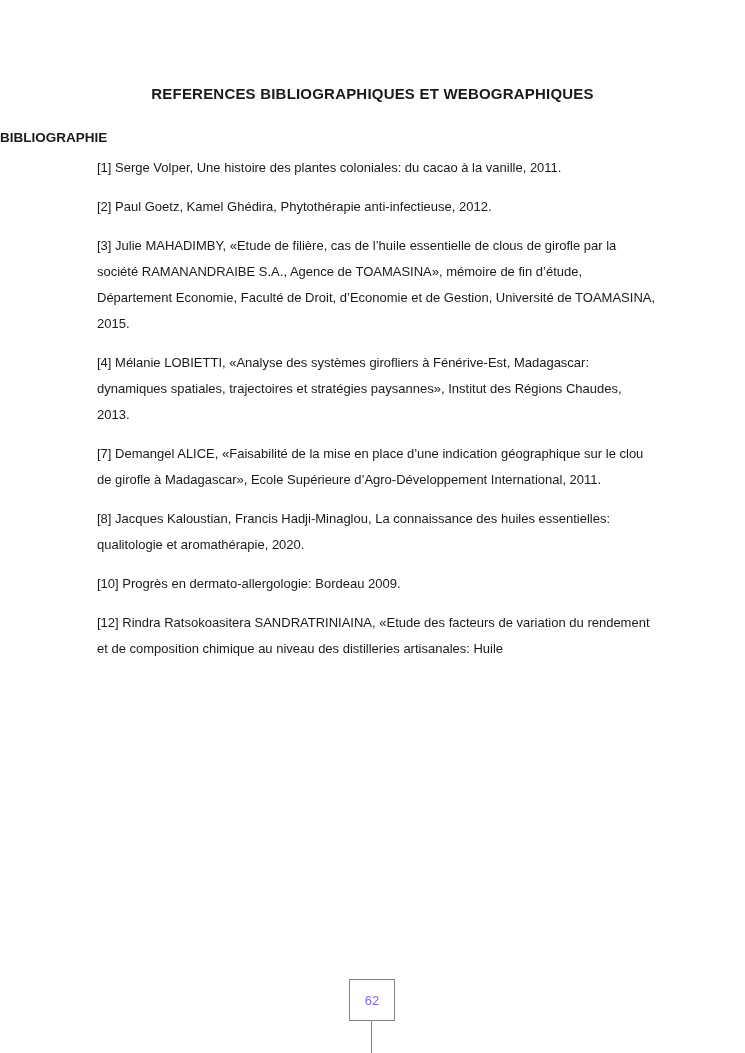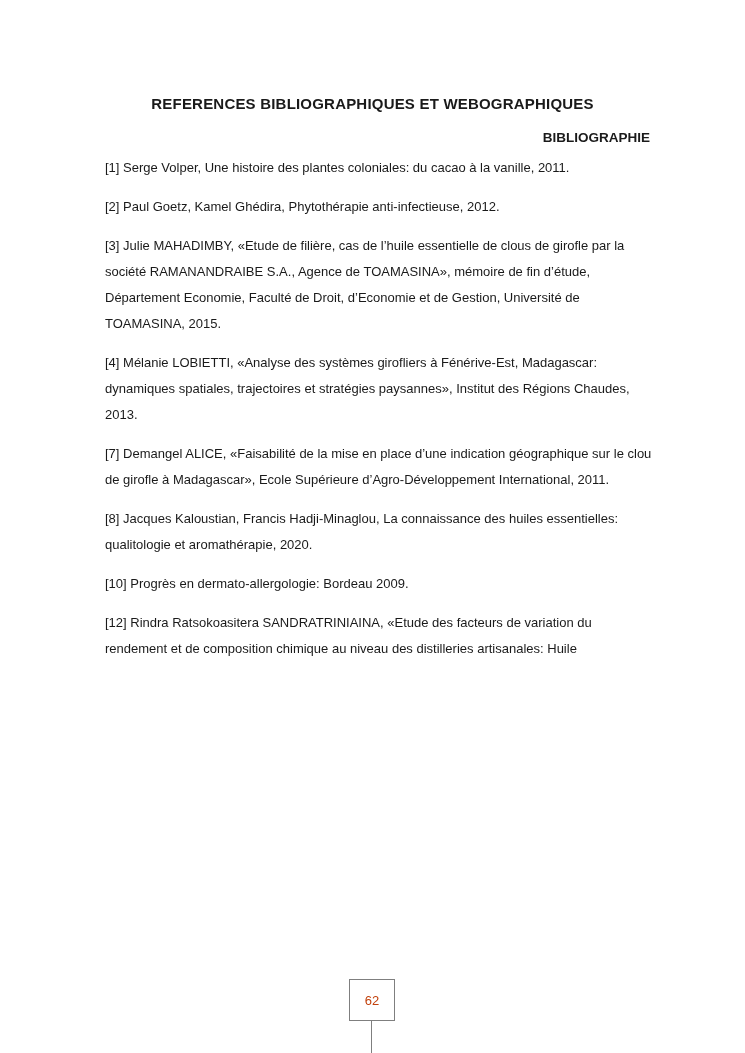--- a/index.html
+++ b/index.html
@@ -12,67 +12,67 @@
     width: 745px;
     height: 1053px;
     margin: 0 auto;
     background: #ffffff;
     font-family: "Liberation Sans", sans-serif;
     color: var(--text-color, #1a1a1a);
     overflow: hidden;
   }
   .doc-title {
     position: absolute;
-    top: 95px;
+    top: 85px;
     left: 0;
     width: 745px;
     margin: 0;
     text-align: center;
     font-size: 15px;
     font-weight: bold;
     letter-spacing: 0.2px;
   }
   .doc-subtitle {
     position: absolute;
     top: 130px;
     left: 0;
     width: 650px;
     margin: 0;
-    text-align: right;
+    text-align: left;
     font-size: 13.5px;
     font-weight: bold;
   }
   .refs {
     position: absolute;
     top: 155px;
     left: 89px;
     width: 567px;
     font-size: 13px;
     line-height: 26px;
     text-align: left;
   }
   .refs p {
-    margin: 0 0 13px 16px;
+    margin: 0 0 13px 8px;
   }
   .refs p.gap-after {
     margin-bottom: 30px;
   }
   .footer-pagenum {
     position: absolute;
     left: 349px;
     top: 979px;
     width: 46px;
     height: 42px;
     border: 1px solid var(--line-color, #7f7f7f);
     box-sizing: border-box;
     display: flex;
     align-items: center;
     justify-content: center;
     font-size: 13px;
-    color: #c2410c;
+    color: #8b5cf6;
     background: #ffffff;
   }
   .footer-line {
     position: absolute;
     left: 371px;
     top: 1021px;
     width: 1px;
     height: 32px;
     background: var(--line-color, #7f7f7f);
   }

